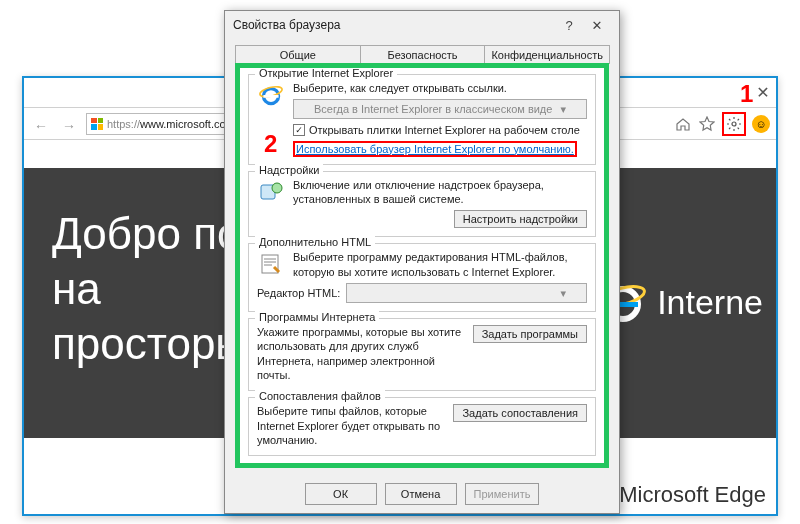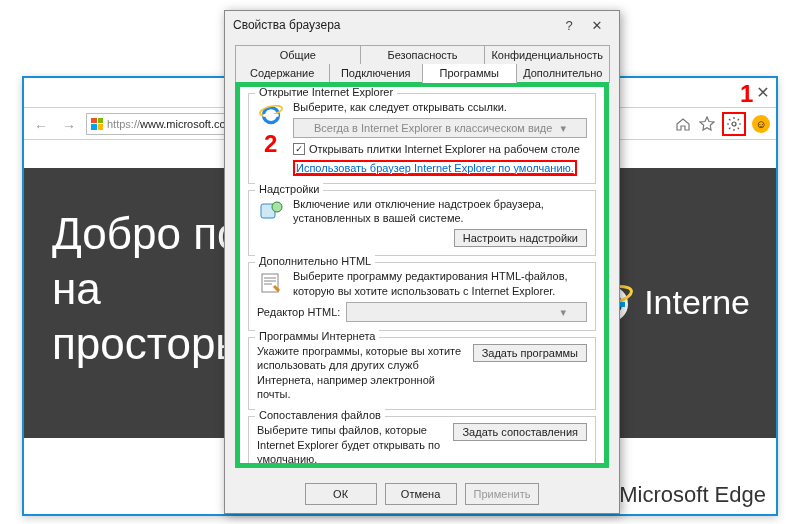--- a/index.html
+++ b/index.html
@@ -12,21 +12,21 @@
 .gear-wrap { border: 2px solid #ff0000; padding: 1px; }
 .smiley { width: 18px; height: 18px; background: #ffb300; border-radius: 50%; display: flex; align-items: center; justify-content: center; font-size: 11px; }
 .browser-toolbar { height: 32px; border-bottom: 1px solid #d0d0d0; display: flex; align-items: center; padding: 0 6px; gap: 6px; }
 .nav-btn { width: 22px; height: 22px; color: #999; display: flex; align-items: center; justify-content: center; font-size: 14px; }
 .url-bar { flex: 0 0 180px; height: 22px; border: 1px solid #bbb; display: flex; align-items: center; padding: 0 4px; font-size: 11px; color: #888; gap: 4px; background: #fff; }
 .url-bar .url-text { white-space: nowrap; overflow: hidden; }
 .win-logo { width: 12px; height: 12px; display: grid; grid-template-columns: 1fr 1fr; grid-template-rows: 1fr 1fr; gap: 1px; }
 .win-logo span:nth-child(1){background:#f25022}.win-logo span:nth-child(2){background:#7fba00}.win-logo span:nth-child(3){background:#00a4ef}.win-logo span:nth-child(4){background:#ffb900}
 .browser-content { position: relative; height: calc(100% - 62px); }
 .hero { position: absolute; left: 0; top: 28px; width: 100%; height: 270px; background: #404040; color: #fff; font-size: 44px; font-weight: 300; padding: 38px 0 0 28px; line-height: 1.25; }
-.hero-right { position: absolute; right: 26px; top: 110px; color: #fff; display: flex; align-items: center; gap: 10px; font-size: 34px; font-weight: 300; }
+.hero-right { position: absolute; right: 13px; top: 110px; color: #fff; display: flex; align-items: center; gap: 10px; font-size: 34px; font-weight: 300; }
 .ie-logo { width: 48px; height: 48px; }
 .subhero { position: absolute; left: 0; bottom: 6px; font-size: 22px; color: #333; right: 0; text-align: right; padding-right: 10px; }
 
 
 .anno { position: absolute; color: #ff0000; font-weight: 700; font-size: 24px; z-index: 50; font-family: Arial; }
 
 
 .dialog { position: absolute; left: 224px; top: 10px; width: 396px; height: 504px; background: #f0f0f0; border: 1px solid #888; box-shadow: 2px 2px 10px rgba(0,0,0,.35); z-index: 20; display: flex; flex-direction: column; }
 .dlg-title { height: 28px; display: flex; align-items: center; padding: 0 8px; font-size: 12px; color: #222; }
 .dlg-title-text { flex: 1; }
@@ -123,26 +123,20 @@
     <span class="dlg-title-text">Свойства браузера</span>
     <div class="dlg-title-btn">?</div>
     <div class="dlg-title-btn">✕</div>
   </div>
   <div class="tabs-wrap">
     <div class="tab-row">
       <div class="tab">Общие</div>
       <div class="tab">Безопасность</div>
       <div class="tab">Конфиденциальность</div>
     </div>
-    <div class="tab-row tab-row2">
-      <div class="tab">Содержание</div>
-      <div class="tab">Подключения</div>
-      <div class="tab active">Программы</div>
-      <div class="tab">Дополнительно</div>
-    </div>
   </div>
   <div class="dlg-body">
 
     <div class="group">
       <div class="group-title">Открытие Internet Explorer</div>
       <div class="group-row">
         <div class="group-icon">
           <svg width="26" height="26" viewBox="0 0 48 48">
               <circle cx="24" cy="26" r="14" fill="none" stroke="#1e88e5" stroke-width="6"></circle>
               <ellipse cx="24" cy="18" rx="21" ry="8" fill="none" stroke="#fbc02d" stroke-width="3" transform="rotate(-14 24 18)"></ellipse>

